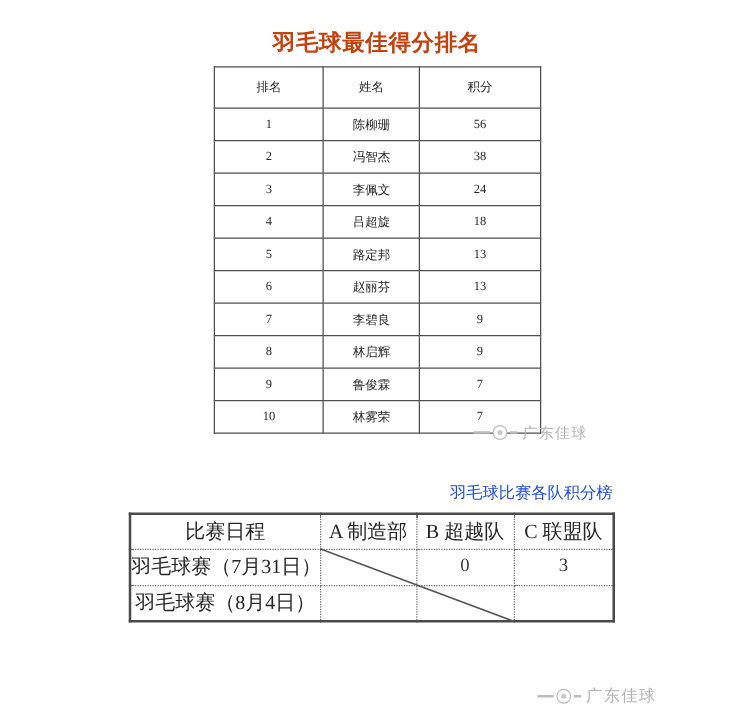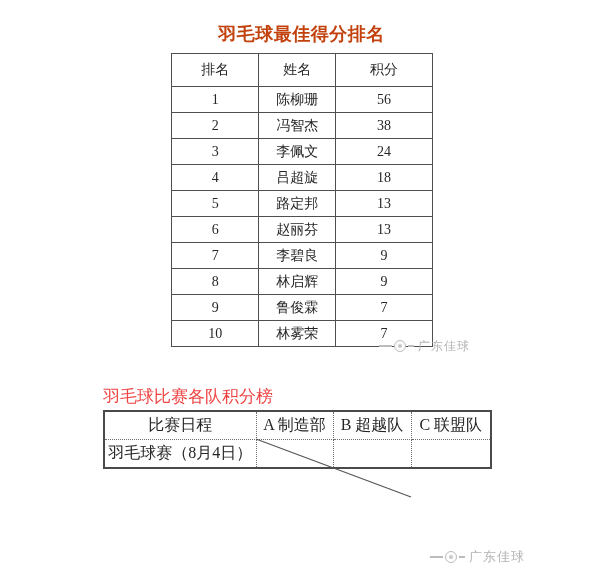--- a/index.html
+++ b/index.html
@@ -28,21 +28,21 @@
     color: #c2410c;
     letter-spacing: 0.5px;
   }
 
   
   .tbl1-wrap { position: absolute; left: 171px; top: 53px; }
   table.tbl1 {
     border-collapse: collapse;
     table-layout: fixed;
     width: 262px;
-    font-size: 14px;
+    font-size: 10px;
     color: #262626;
   }
   table.tbl1 td, table.tbl1 th {
     border: 1px solid #4f4f4f;
     text-align: center;
     vertical-align: middle;
     font-weight: normal;
     padding: 0;
     overflow: hidden;
     white-space: nowrap;
@@ -51,23 +51,23 @@
   table.tbl1 .c-name { width: 71px; }
   table.tbl1 .c-pts  { width: 90px; }
   table.tbl1 thead th { height: 33px; }
   table.tbl1 tbody td { height: 26px; }
 
   
   .title-sub {
     position: absolute;
     top: 385px; left: 103px;
     width: 387px;
-    text-align: left;
-    font-size: 17px;
-    color: #ef4444;
+    text-align: right;
+    font-size: 13px;
+    color: #1d4ed8;
   }
 
   
   .tbl2-wrap { position: absolute; left: 103px; top: 410px; }
   table.tbl2 {
     border-collapse: collapse;
     table-layout: fixed;
     width: 387px;
     font-size: 16px;
     color: #262626;
@@ -219,20 +219,26 @@
       <thead>
         <tr>
           <th class="c-sched">比赛日程</th>
           <th class="c-a">A 制造部</th>
           <th class="c-b">B 超越队</th>
           <th class="c-c">C 联盟队</th>
         </tr>
       </thead>
       <tbody>
         <tr>
+          <td>羽毛球赛（7月31日）</td>
+          <td class="num"></td>
+          <td class="num">0</td>
+          <td class="num">3</td>
+        </tr>
+        <tr>
           <td>羽毛球赛（8月4日）</td>
           <td class="num"></td>
           <td class="num"></td>
           <td class="num"></td>
         </tr>
       </tbody>
     </table>
 
     <svg class="diag-overlay" width="387" height="146" viewBox="0 0 387 146" xmlns="http://www.w3.org/2000/svg">
       <line x1="153" y1="29" x2="308" y2="87" stroke="#555555" stroke-width="1.2"></line>

